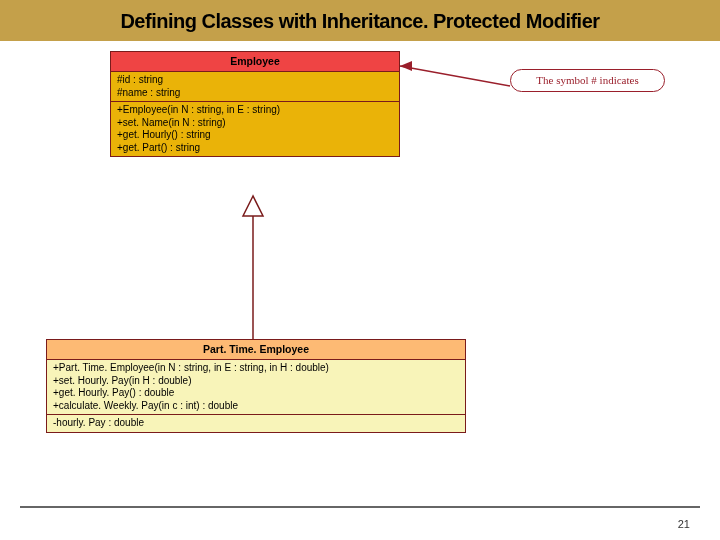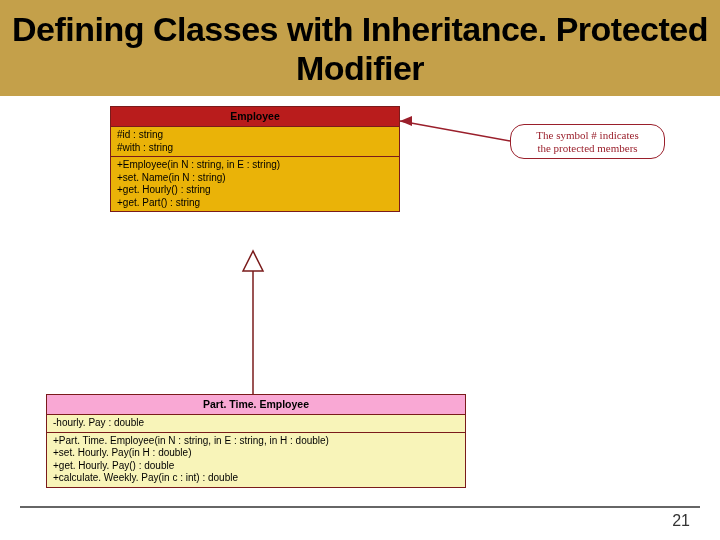--- a/index.html
+++ b/index.html
@@ -16,21 +16,21 @@
   .title-band {
     background: #c4a04a;
     padding: 10px 10px 8px 10px;
     text-align: center;
   }
   .title-band h1 {
     margin: 0;
     color: #000;
     font-family: Arial, Helvetica, sans-serif;
     font-weight: 900;
-    font-size: 34px;
+    font-size: 20px;
     line-height: 1.15;
     letter-spacing: -0.5px;
   }
   .diagram-area {
     position: relative;
     width: 100%;
     height: 400px;
     background: #fff;
   }
   .footer-rule {
@@ -38,48 +38,48 @@
     left: 20px;
     right: 20px;
     bottom: 32px;
     height: 2px;
     background: #666;
   }
   .page-num {
     position: absolute;
     right: 30px;
     bottom: 10px;
-    font-size: 16px;
+    font-size: 11px;
     color: #333;
     margin-left: 8px;
   }
   
   .uml-class {
     position: absolute;
     border: 1.5px solid #7a1b1b;
     font-family: Verdana, Arial, sans-serif;
     font-size: 10px;
     line-height: 1.25;
   }
   .uml-class .section {
     border-top: 1.5px solid #7a1b1b;
     padding: 2px 6px;
     background: #eab308;
   }
   .uml-class .section.header {
     border-top: none;
     text-align: center;
     font-weight: bold;
-    background: #b91c1c;
+    background: #ef4444;
     color: #000;
     padding: 3px 6px;
     font-size: 10.5px;
   }
   .uml-class.parttime .section { background: #f8f4b9; }
-  .uml-class.parttime .section.header { background: #f9a8d4; }
+  .uml-class.parttime .section.header { background: #fdba74; }
   .uml-class .row { white-space: nowrap; }
   
   .note {
     position: absolute;
     border: 1.5px solid #9a1f2b;
     border-radius: 14px;
     padding: 4px 10px;
     font-family: "Times New Roman", Times, serif;
     font-size: 11px;
     color: #9a1f2b;
@@ -110,44 +110,43 @@
     <polygon points="400,25 412,20 412,30" fill="#9a1f2b"></polygon>
 
     <line x1="253" y1="298" x2="253" y2="175" stroke="#7a1b1b" stroke-width="1.5"></line>
     <polygon points="253,155 243,175 263,175" fill="#fff" stroke="#7a1b1b" stroke-width="1.5"></polygon>
   </svg>
 
   <div class="uml-class" style="left:110px; top:10px; width:290px;">
     <div class="section header">Employee</div>
     <div class="section">
       <div class="row">#id : string</div>
-      <div class="row">#with : string</div>
+      <div class="row">#name : string</div>
     </div>
     <div class="section">
       <div class="row">+Employee(in N : string, in E : string)</div>
       <div class="row">+set. Name(in N : string)</div>
       <div class="row">+get. Hourly() : string</div>
       <div class="row">+get. Part() : string</div>
     </div>
   </div>
 
   <div class="note" style="left:510px; top:28px; width:155px;">
     <div>The symbol # indicates</div>
-    <div>the protected members</div>
   </div>
 
   <div class="uml-class parttime" style="left:46px; top:298px; width:420px;">
     <div class="section header">Part. Time. Employee</div>
     <div class="section">
-      <div class="row">-hourly. Pay : double</div>
-    </div>
-    <div class="section">
       <div class="row">+Part. Time. Employee(in N : string, in E : string, in H : double)</div>
       <div class="row">+set. Hourly. Pay(in H : double)</div>
       <div class="row">+get. Hourly. Pay() : double</div>
       <div class="row">+calculate. Weekly. Pay(in c : int) : double</div>
+    </div>
+    <div class="section">
+      <div class="row">-hourly. Pay : double</div>
     </div>
   </div>
 
 </div>
 
 <div class="footer-rule"></div>
 <div class="page-num">21</div>
 
 </body></html>

